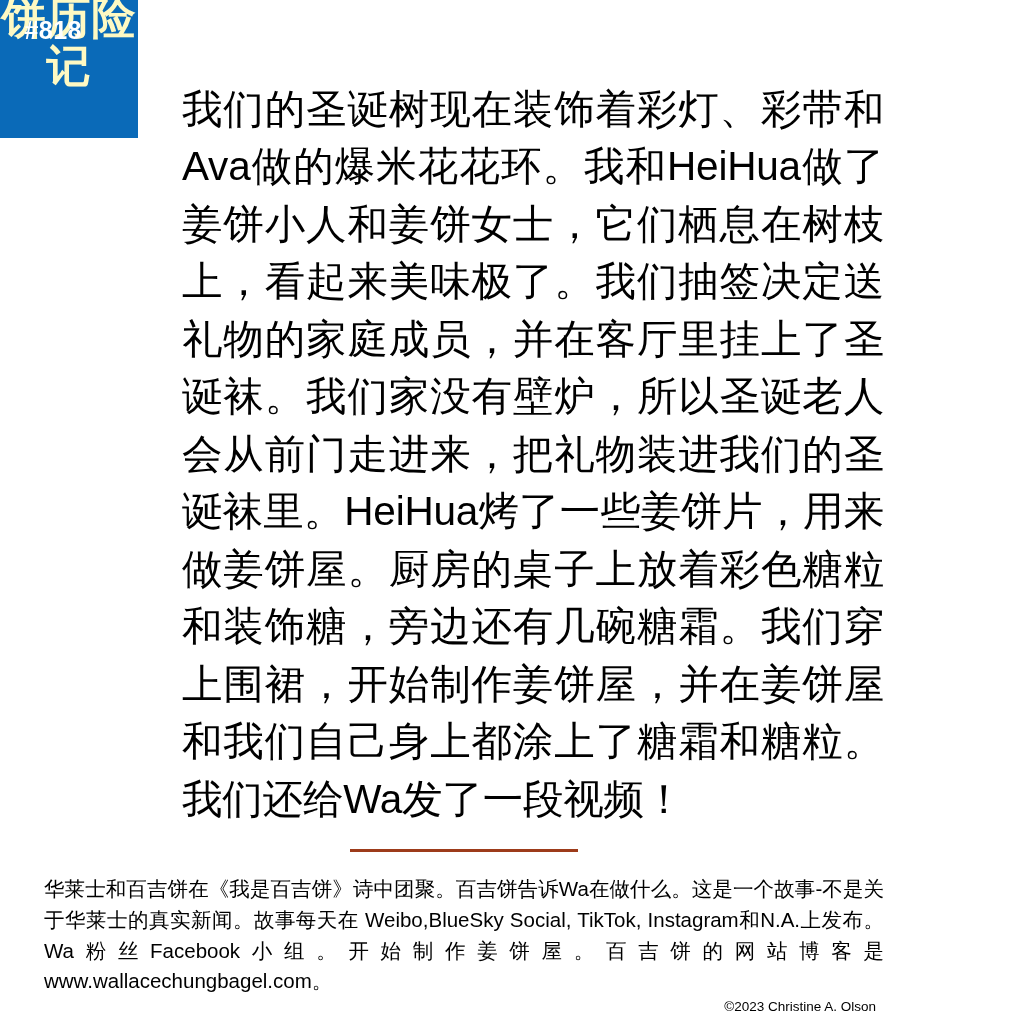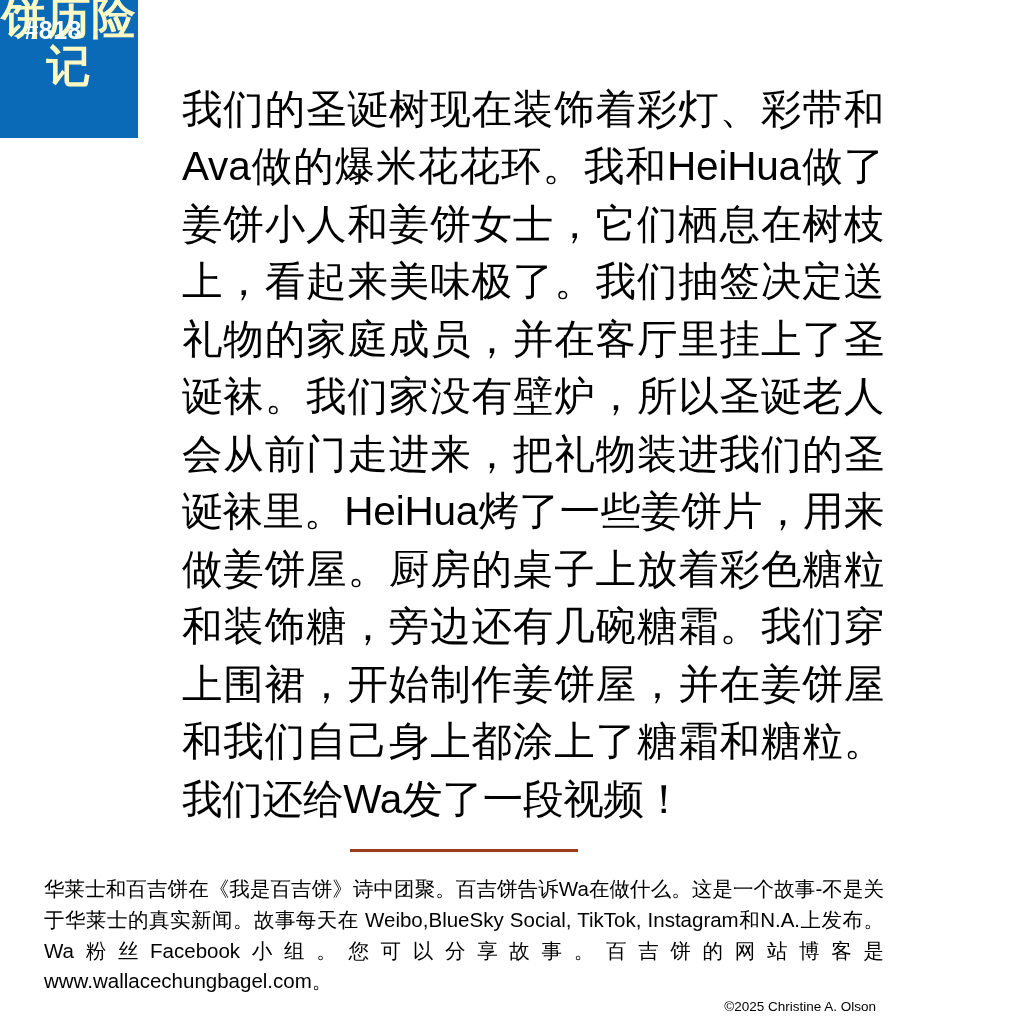--- a/index.html
+++ b/index.html
@@ -105,17 +105,17 @@
     <div class="issue-number">#818</div>
     <h1 class="header-title">钟汉良和百吉饼历险记</h1>
   </div>
 
   <div class="body-area">
     <p class="story-text">我们的圣诞树现在装饰着彩灯、彩带和Ava做的爆米花花环。我和HeiHua做了姜饼小人和姜饼女士，它们栖息在树枝上，看起来美味极了。我们抽签决定送礼物的家庭成员，并在客厅里挂上了圣诞袜。我们家没有壁炉，所以圣诞老人会从前门走进来，把礼物装进我们的圣诞袜里。HeiHua烤了一些姜饼片，用来做姜饼屋。厨房的桌子上放着彩色糖粒和装饰糖，旁边还有几碗糖霜。我们穿上围裙，开始制作姜饼屋，并在姜饼屋和我们自己身上都涂上了糖霜和糖粒。我们还给Wa发了一段视频！</p>
   </div>
 
   <div class="footer">
     <div class="divider"></div>
-    <div class="footer-text">华莱士和百吉饼在《我是百吉饼》诗中团聚。百吉饼告诉Wa在做什么。这是一个故事-不是关于华莱士的真实新闻。故事每天在 Weibo,BlueSky Social, TikTok, Instagram和N.A.上发布。Wa粉丝Facebook小组。您可以分享故事。百吉饼的网站博客是www.wallacechungbagel.com。</div>
-    <div class="copyright">©2025 Christine A. Olson</div>
+    <div class="footer-text">华莱士和百吉饼在《我是百吉饼》诗中团聚。百吉饼告诉Wa在做什么。这是一个故事-不是关于华莱士的真实新闻。故事每天在 Weibo,BlueSky Social, TikTok, Instagram和N.A.上发布。Wa粉丝Facebook小组。开始制作姜饼屋。百吉饼的网站博客是www.wallacechungbagel.com。</div>
+    <div class="copyright">©2023 Christine A. Olson</div>
   </div>
 
 </div>
 
 </body></html>

